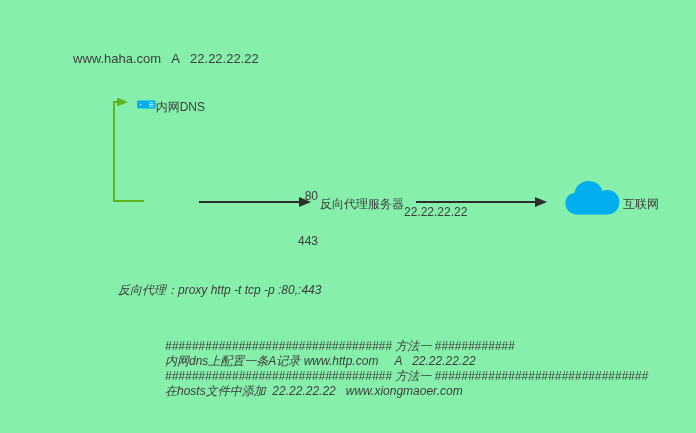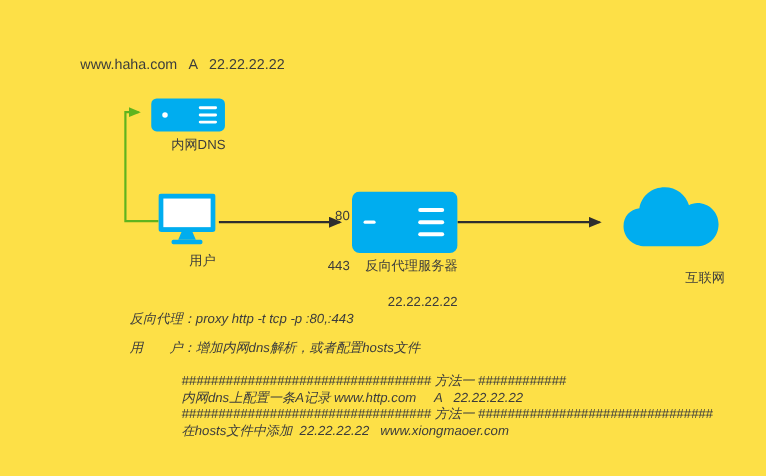--- a/index.html
+++ b/index.html
@@ -1,36 +1,36 @@
 <!DOCTYPE html>
 <html style="--accent: #00adef; --green: #5fb41e; --arrow: #2e2e2e; --text: #3c3c3c;"><head>
 <meta charset="utf-8">
 <style>
   html, body { margin: 0; padding: 0; background: #ffffff; }
   .canvas {
     position: relative;
     width: 696px;
     height: 433px;
-    background: #fde047;
+    background: #86efac;
     font-family: "Liberation Sans", "DejaVu Sans", sans-serif;
     color: var(--text, #3c3c3c);
     overflow: hidden;
   }
   .arrows { position: absolute; left: 0; top: 0; pointer-events: none; }
   .fill-accent  { fill: var(--accent, #00adef); }
   .stroke-green { stroke: var(--green, #5fb41e); }
   .head-green   { fill: var(--green, #5fb41e); }
   .stroke-black { stroke: var(--arrow, #2e2e2e); }
   .head-black   { fill: var(--arrow, #2e2e2e); }
 
   .dns-record {
     position: absolute; left: 73px; top: 51px;
     font-size: 13px; white-space: pre;
   }
-  .node { position: absolute; display: flex; flex-direction: column; align-items: flex-end; }
+  .node { position: absolute; display: flex; flex-direction: row; align-items: center; }
   .node .label { font-size: 12px; margin-top: 4px; white-space: nowrap; text-align: center; line-height: 14px; }
   .node .sub   { font-size: 12px; margin-top: 19px; white-space: nowrap; text-align: center; line-height: 14px; }
 
   .node-dns   { left: 137px; top: 89px;  width: 68px; }
   .node-user  { left: 144px; top: 176px; width: 52px; }
   .node-user .label { margin-top: 7px; }
   .node-proxy { left: 320px; top: 174px; width: 96px; }
   .node-cloud { left: 563px; top: 162px; width: 96px; }
   .node-cloud .label { margin-top: 9px; }
 
@@ -75,29 +75,20 @@
       <circle cx="13" cy="15.5" r="2.5" fill="#ffffff"></circle>
       <g stroke="#ffffff" stroke-width="2.6" stroke-linecap="round">
         <line x1="45" y1="9" x2="59" y2="9"></line>
         <line x1="45" y1="15.5" x2="59" y2="15.5"></line>
         <line x1="45" y1="22" x2="59" y2="22"></line>
       </g>
     </svg>
     <div class="label">内网DNS</div>
   </div>
 
-  <div class="node node-user">
-    <svg width="52" height="47" viewBox="0 0 52 47">
-      <rect x="0" y="0" width="52" height="35" rx="3" class="fill-accent"></rect>
-      <rect x="4.5" y="4.5" width="43" height="26" fill="#ffffff"></rect>
-      <polygon points="21,35 31,35 34,42 18,42" class="fill-accent"></polygon>
-      <rect x="12" y="42" width="28" height="4" rx="1.5" class="fill-accent"></rect>
-    </svg>
-    <div class="label">用户</div>
-  </div>
 
   <div class="ports">
     <div>80</div>
     <div>443</div>
   </div>
 
   <div class="node node-proxy">
     <svg width="96" height="56" viewBox="0 0 96 56">
       <rect x="0" y="0" width="96" height="56" rx="7" class="fill-accent"></rect>
       <line x1="12" y1="28" x2="20" y2="28" stroke="#ffffff" stroke-width="3" stroke-linecap="round"></line>
@@ -114,19 +105,18 @@
   <div class="node node-cloud">
     <svg width="96" height="74" viewBox="0 0 100 72">
       <path d="M25 62 C12 62 4 53 4 43 C4 34 10 27 19 26 C21 14 31 6 43 6
                C54 6 63 13 66 23 C68 22 71 21 74 21 C85 21 94 30 94 41
                C94 53 85 62 73 62 Z" class="fill-accent"></path>
     </svg>
     <div class="label">互联网</div>
   </div>
 
   <div class="note n0">反向代理：proxy http -t tcp -p :80,:443</div>
-  <div class="note n1">用　　户：增加内网dns解析，或者配置hosts文件</div>
   <div class="note n3">################################## 方法一 ############</div>
   <div class="note n4">内网dns上配置一条A记录 www.http.com     A   22.22.22.22</div>
   <div class="note n5">################################## 方法一 ################################</div>
   <div class="note n6">在hosts文件中添加  22.22.22.22   www.xiongmaoer.com</div>
 
 </div>
 
 </body></html>

